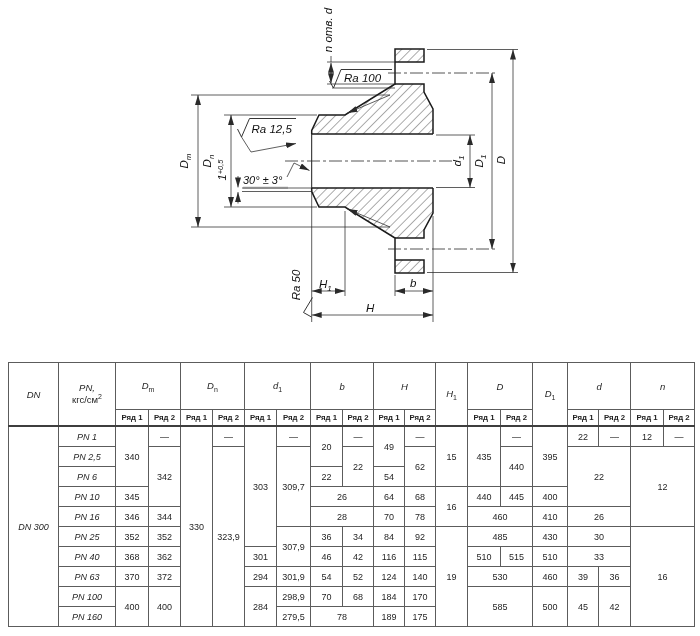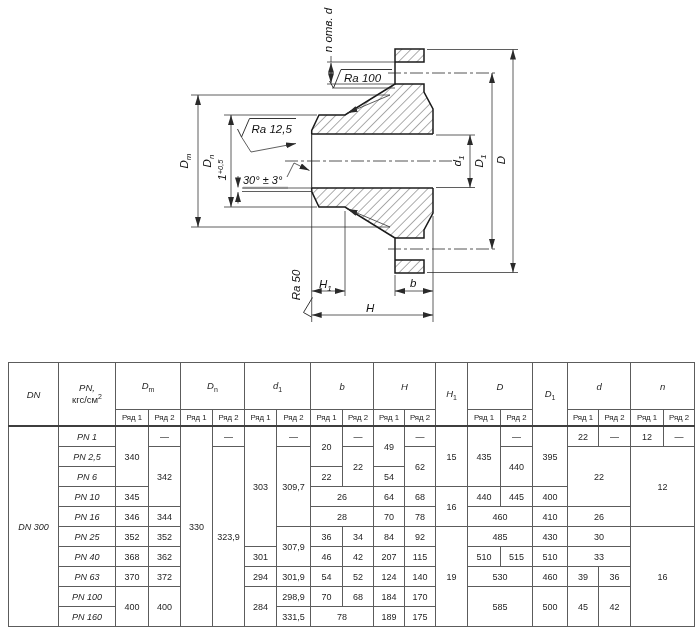--- a/index.html
+++ b/index.html
@@ -16,21 +16,21 @@
   .ae{marker-end:url(#aE);}
   .lbl{font-style:italic;font-size:11.5px;fill:#111;}
   .lbl-s{font-style:italic;font-size:11px;fill:#111;}
   .sub{font-size:8px;}
   .sup{font-size:7.5px;}
   
   .tblwrap{position:absolute;left:8px;top:362px;}
   table{border-collapse:collapse;table-layout:fixed;width:686px;border:1.4px solid #444;}
   th,td{border:1px solid #5c5c5c;text-align:center;vertical-align:middle;padding:0;overflow:hidden;}
   thead tr.grp th{height:46px;font-size:9.5px;font-weight:normal;}
-  thead tr.ryad th{height:15px;font-size:7.8px;font-weight:normal;color:#222;}
+  thead tr.ryad th{height:15px;font-size:7.8px;font-weight:bold;color:#222;}
   tbody td{height:19px;font-size:9px;}
   tbody tr:first-child td{border-top:2.6px solid #3e3e3e;}
   .it{font-style:italic;}
   td.pn,td.dn{font-style:italic;}
   th sub, td sub{font-size:7px;}
   th sup, td sup{font-size:7px;}
 </style>
 </head>
 <body>
 
@@ -278,21 +278,21 @@
             <td colspan="2">30</td>
             <td rowspan="5" colspan="2">16</td>
           </tr>
           <tr>
             <td class="pn">PN 40</td>
             <td>368</td>
             <td>362</td>
             <td>301</td>
             <td>46</td>
             <td>42</td>
-            <td>207</td>
+            <td>116</td>
             <td>115</td>
             <td>510</td>
             <td>515</td>
             <td>510</td>
             <td colspan="2">33</td>
           </tr>
           <tr>
             <td class="pn">PN 63</td>
             <td>370</td>
             <td>372</td>
@@ -317,21 +317,21 @@
             <td>68</td>
             <td>184</td>
             <td>170</td>
             <td rowspan="2" colspan="2">585</td>
             <td rowspan="2">500</td>
             <td rowspan="2">45</td>
             <td rowspan="2">42</td>
           </tr>
           <tr>
             <td class="pn">PN 160</td>
-            <td>331,5</td>
+            <td>279,5</td>
             <td colspan="2">78</td>
             <td>189</td>
             <td>175</td>
           </tr>
         </tbody>
       </table>
   </div>
 
 </div>
 

